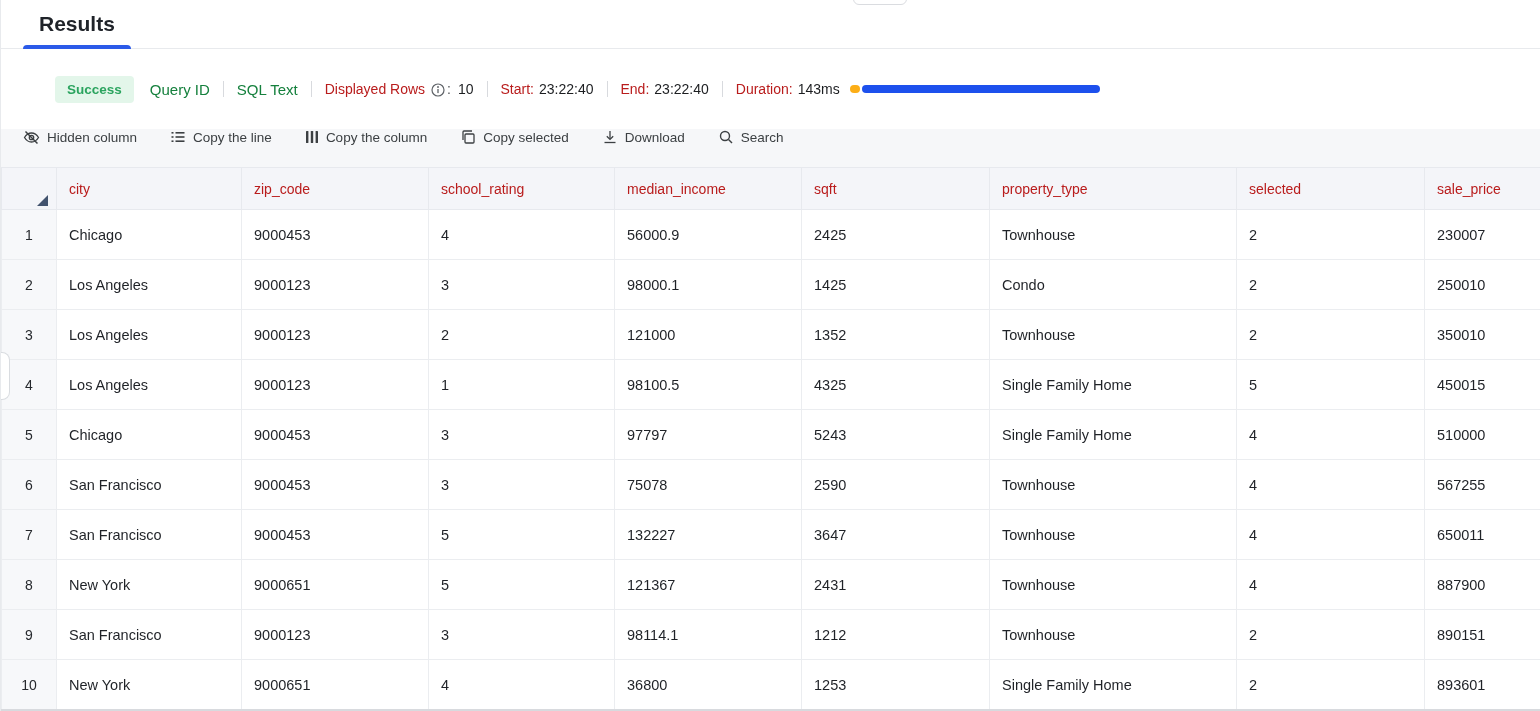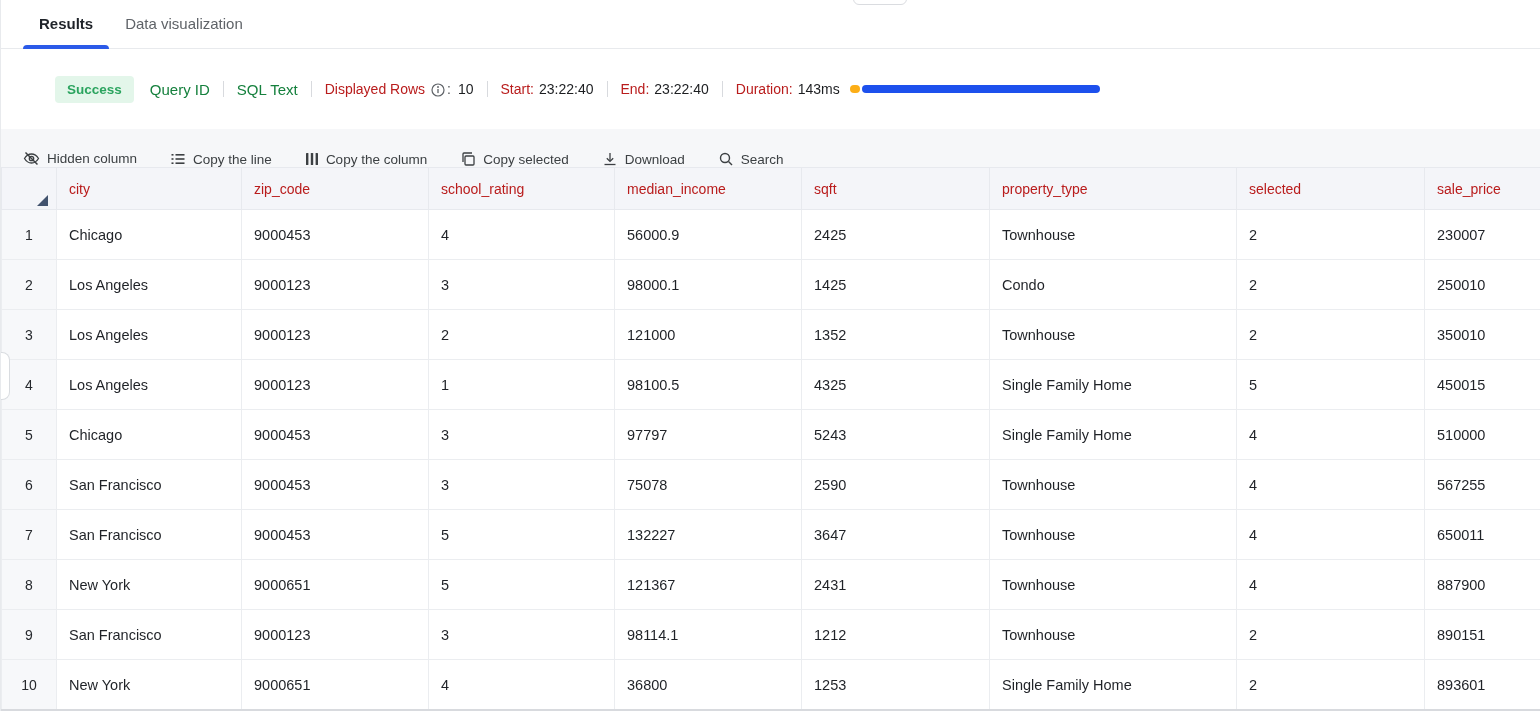--- a/index.html
+++ b/index.html
@@ -5,21 +5,21 @@
   * { box-sizing: border-box; }
   html,body { margin:0; padding:0; }
   body {
     width:1540px; height:711px; position:relative; overflow:hidden;
     background:#ffffff; font-family:"Liberation Sans", sans-serif;
     border-left:1px solid #e8eaed;
   }
 
   
   .tabs-row { height:49px; border-bottom:1px solid #e8eaed; display:flex; align-items:stretch; padding-left:22px; position:relative; }
-  .tab { position:relative; display:flex; align-items:flex-end; padding:16px 16px; font-size:15px; color:#5f6368; cursor:pointer; }
+  .tab { position:relative; display:flex; align-items:center; padding:16px 16px; font-size:21px; color:#5f6368; cursor:pointer; }
   .tab + .tab { margin-left:0; }
   .tab.active { color:#1f2329; font-weight:700; }
   .tab .indicator { display:none; }
   .tab.active .indicator { display:block; position:absolute; left:0; right:0; bottom:-1px; height:4px; background:#2b5ae8; border-radius:4px 4px 0 0; }
   .cut-button { position:absolute; left:852px; top:-26px; width:54px; height:31px; background:#fff; border:1px solid #dadce0; border-radius:6px; }
 
   
   .statusbar { height:80px; display:flex; align-items:center; padding:0 22px; font-size:14px; white-space:nowrap; }
   .statusbar > * { flex:0 0 auto; }
   .badge { background:#e3f6ea; color:#2ba45f; font-weight:700; font-size:13.5px; padding:6px 12px; border-radius:4px; margin-right:16px;margin-left:32px; }
@@ -27,21 +27,21 @@
   .sep { width:1px; height:16px; background:#d8dade; margin:0 13px; }
   .lbl { color:#b91c1c; margin-right:5px; }
   .val { color:#1c1e21; }
   .info-icon { margin:0 2px 0 1px; position:relative; top:2px; cursor:pointer; }
   .colon { color:#55585c; margin-right:7px; }
   .duration-bar { display:flex; align-items:center; margin-left:10px; }
   .dur-orange { width:10px; height:8px; background:#fcae17; border-radius:4px; margin-right:2px; }
   .dur-blue { width:238px; height:8px; background:#1d50ed; border-radius:4px; }
 
   
-  .toolbar { height:38px; background:#f6f7f9; display:flex; align-items:flex-end; padding-left:22px; }
+  .toolbar { height:38px; background:#f6f7f9; display:flex; align-items:flex-start; padding-left:22px; }
   .tool-item { display:flex; align-items:center; gap:7px; margin-right:33px; font-size:13.5px; color:#3c4043; cursor:pointer; }
   .tool-item svg { display:block; }
 
   
   table { border-collapse:collapse; table-layout:fixed; width:1560px; }
   th, td { border:1px solid #ebedf0; overflow:hidden; white-space:nowrap; }
   thead th {
     height:42px; background:#f4f5f9; border-color:#e7e9ee;
     font-weight:400; font-size:14px; color:#b91c1c; text-align:left; padding:0 12px;
   }
@@ -54,24 +54,20 @@
   .left-handle { position:absolute; left:0; top:352px; width:9px; height:48px; background:#fff; border:1px solid #d9dce0; border-left:none; border-radius:0 8px 8px 0; z-index:6; }
   .bottom-strip { position:absolute; left:0; bottom:0; width:100%; height:2px; background:#d8dade; z-index:5; }
 </style>
 </head>
 <body>
 
 <div class="tabs-row">
   <div class="tab active">
     <span>Results</span>
     <span class="indicator"></span>
-  </div>
-  <div class="tab">
-    <span>Data visualization</span>
-
   </div>
   <div class="cut-button"></div>
 </div>
 
 <div class="statusbar">
   <span class="badge">Success</span>
   <a class="slink">Query ID</a>
   <span class="sep"></span>
   <a class="slink">SQL Text</a>
   <span class="sep"></span>

